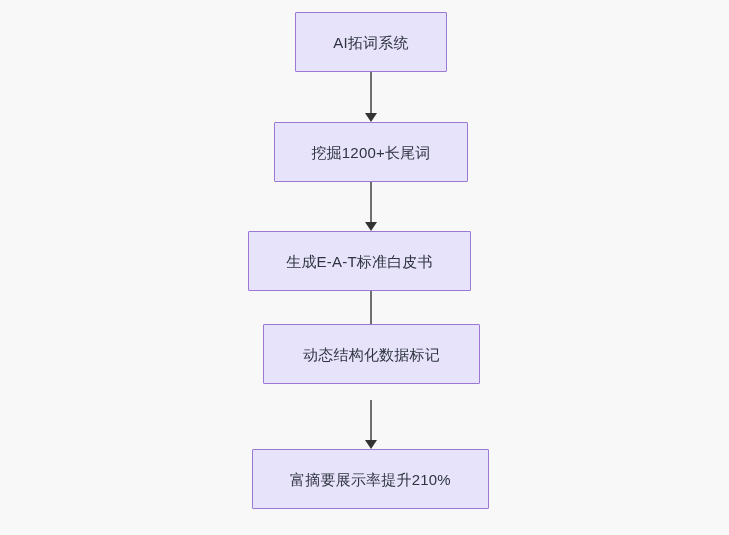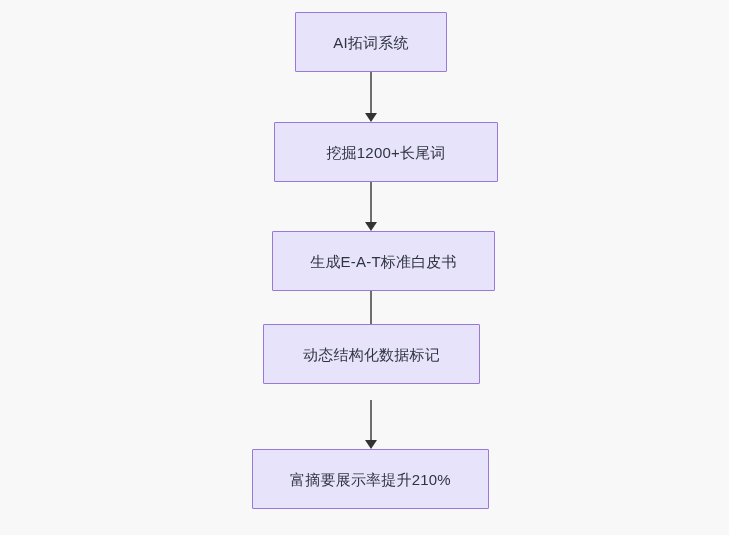--- a/index.html
+++ b/index.html
@@ -75,24 +75,24 @@
       <div class="connector-line" style="height: 41px; background: rgb(110, 110, 110);"></div>
       <div class="connector-head" style="top: 40px; border-top-color: rgb(51, 51, 51);"></div>
     </div>
     <div class="connector" style="left: 371px; top: 400px; height: 49px;">
       <div class="connector-line" style="height: 41px; background: rgb(110, 110, 110);"></div>
       <div class="connector-head" style="top: 40px; border-top-color: rgb(51, 51, 51);"></div>
     </div>
     <div class="node" style="left: 295px; top: 12px; width: 152px; height: 60px; background: rgb(231, 227, 250); border-color: rgb(155, 119, 214); color: rgb(46, 52, 64);">
       <span class="node-label">AI拓词系统</span>
     </div>
-    <div class="node" style="left: 274px; top: 122px; width: 224px; height: 60px; background: rgb(231, 227, 250); border-color: rgb(155, 119, 214); color: rgb(46, 52, 64);">
+    <div class="node" style="left: 274px; top: 122px; width: 194px; height: 60px; background: rgb(231, 227, 250); border-color: rgb(155, 119, 214); color: rgb(46, 52, 64);">
       <span class="node-label">挖掘1200+长尾词</span>
     </div>
-    <div class="node" style="left: 272px; top: 231px; width: 223px; height: 60px; background: rgb(231, 227, 250); border-color: rgb(155, 119, 214); color: rgb(46, 52, 64);">
+    <div class="node" style="left: 248px; top: 231px; width: 223px; height: 60px; background: rgb(231, 227, 250); border-color: rgb(155, 119, 214); color: rgb(46, 52, 64);">
       <span class="node-label">生成E-A-T标准白皮书</span>
     </div>
     <div class="node" style="left: 263px; top: 324px; width: 217px; height: 60px; background: rgb(231, 227, 250); border-color: rgb(155, 119, 214); color: rgb(46, 52, 64);">
       <span class="node-label">动态结构化数据标记</span>
     </div>
     <div class="node" style="left: 252px; top: 449px; width: 237px; height: 60px; background: rgb(231, 227, 250); border-color: rgb(155, 119, 214); color: rgb(46, 52, 64);">
       <span class="node-label">富摘要展示率提升210%</span>
     </div>
   </div>
 

